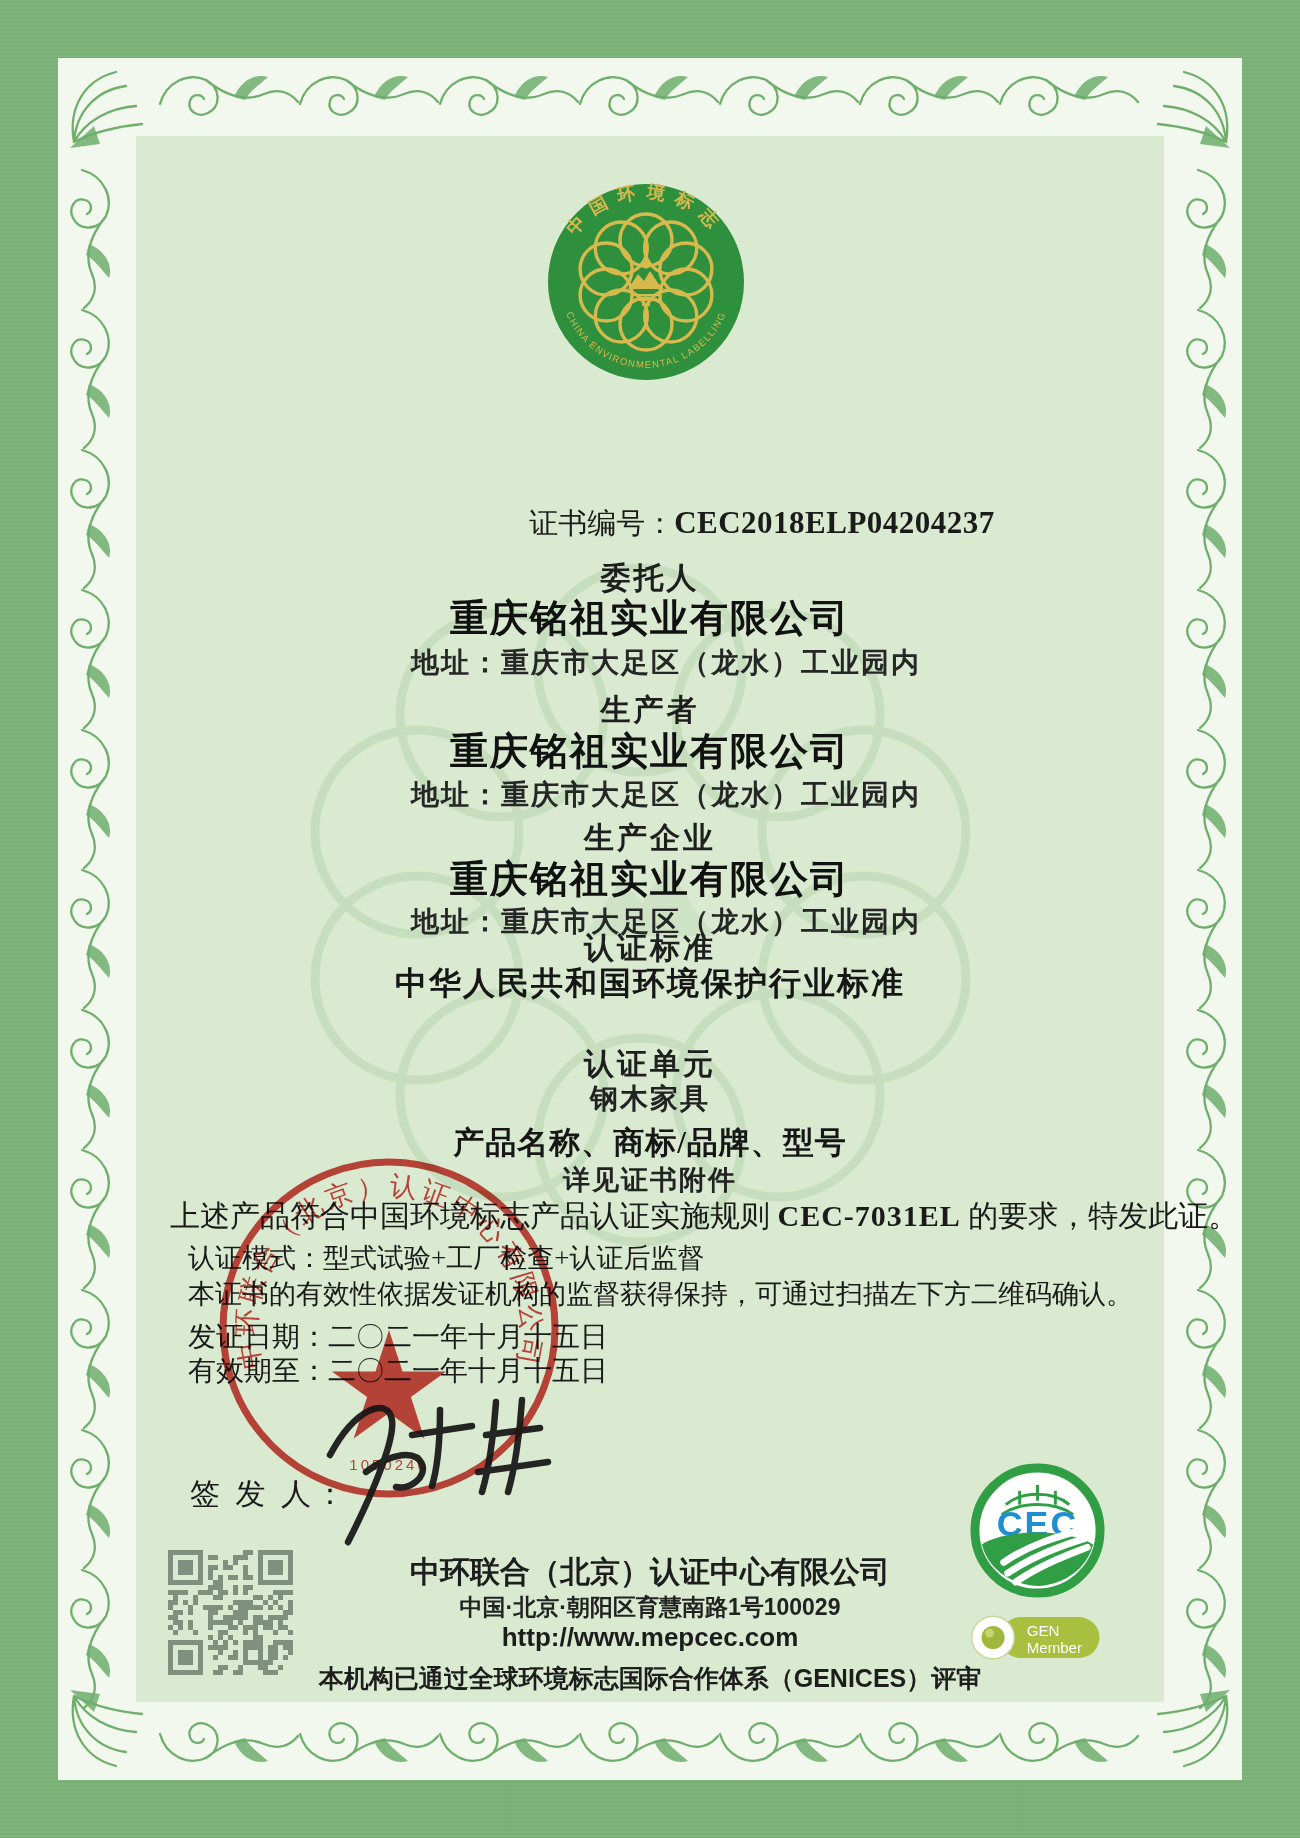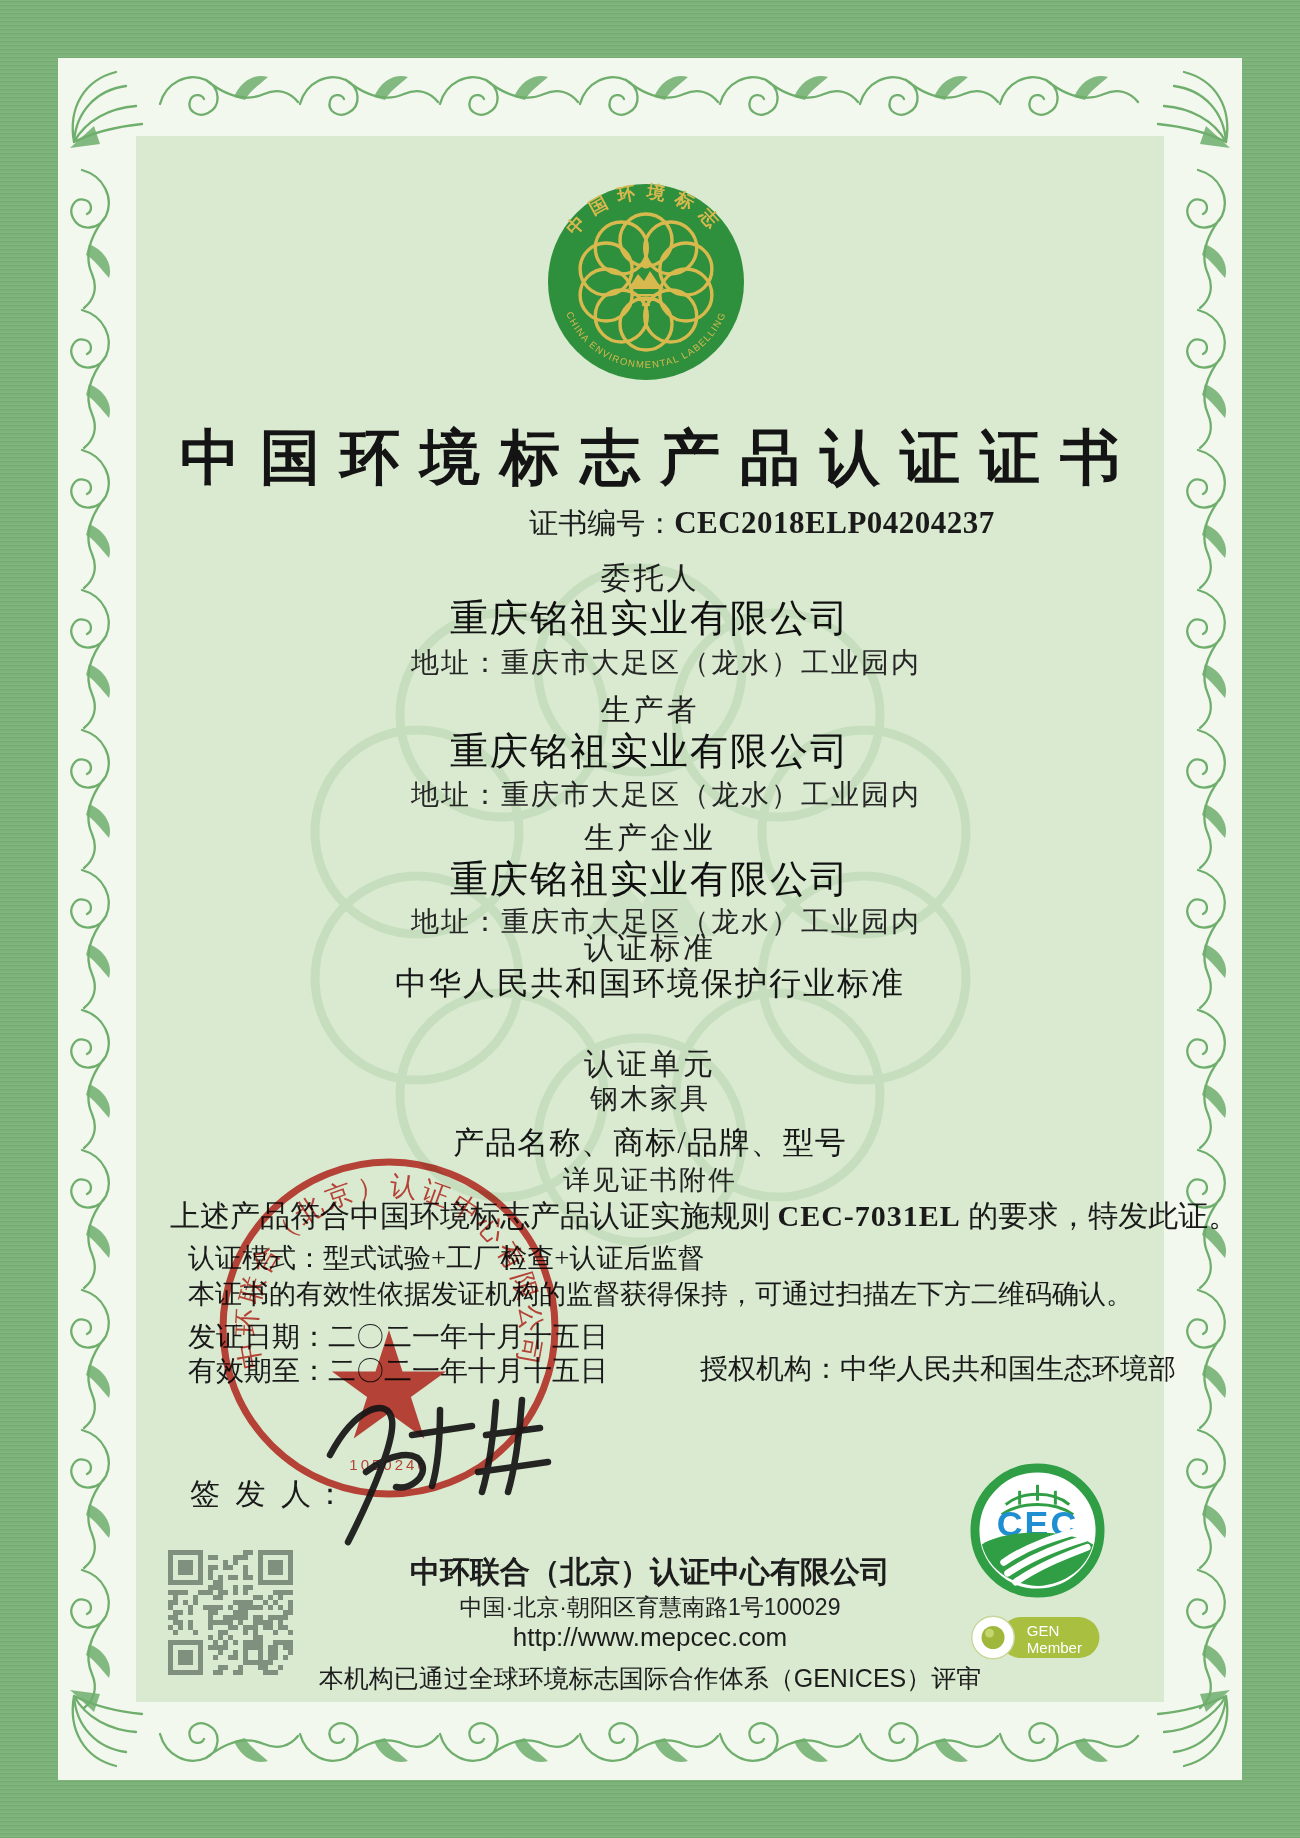--- a/index.html
+++ b/index.html
@@ -3,21 +3,21 @@
 <meta charset="utf-8">
 <style>
   html,body{margin:0;padding:0;background:#5d8f5d;}
   .page{position:relative;width:1300px;height:1838px;overflow:hidden;
         background-color:#7cb379;
         background-image:repeating-linear-gradient(180deg, rgba(255,255,255,.05) 0 1px, rgba(0,0,0,.05) 1px 2px, rgba(0,0,0,0) 2px 4px);
         font-family:"Liberation Serif","DejaVu Serif",serif;}
   .band{position:absolute;left:58px;top:58px;width:1184px;height:1722px;background:#f2f8ed;}
   .inner{position:absolute;left:136px;top:136px;width:1028px;height:1566px;background:#d9ead1;}
   .abs{position:absolute;white-space:nowrap;}
-  .c{left:650px;transform:translateX(-50%);}
+  .c{left:650px;transform:translateX(-50%);font-weight:bold;}
   .sans{font-family:"Liberation Sans","DejaVu Sans",sans-serif;}
   .title{top:418px;font-size:60px;font-weight:700;letter-spacing:20px;text-indent:20px;color:#141414;}
   .certline{top:504px;left:762px;transform:translateX(-50%);font-size:29px;color:#1b1b1b;text-align:center;}
   .certline b{font-size:31px;letter-spacing:.5px;}
   .heading{font-size:30px;letter-spacing:3px;color:#1e1e1e;}
   .company{font-size:38px;letter-spacing:2px;color:#111;}
   .addr{font-size:28px;letter-spacing:2px;color:#262626;margin-left:16px;}
   .left-line{color:#1a1a1a;}
   .orn{stroke:#6fae6c;stroke-width:2.3;fill:none;stroke-linecap:round;}
   .ornf{fill:#6fae6c;opacity:.85;}
@@ -128,21 +128,20 @@
         <line x1="96" y1="123" x2="104" y2="123"></line>
     </g>
     <text font-size="18" font-weight="bold" fill="#d8b94e" letter-spacing="10" text-anchor="middle" font-family="Liberation Serif, DejaVu Serif, serif">
       <textPath href="#arcTop" startOffset="50%">中国环境标志</textPath>
     </text>
     <text font-size="9.5" fill="#d8b94e" letter-spacing="1.3" text-anchor="middle" font-family="Liberation Sans, DejaVu Sans, sans-serif">
       <textPath href="#arcBot" startOffset="50%">CHINA ENVIRONMENTAL LABELLING</textPath>
     </text>
   </svg>
 
-  <div class="abs c title">中国环境标志产品认证证书</div>
   <div class="abs certline">
     <span>证书编号：</span><b>CEC2018ELP04204237</b>
   </div>
 
   <div class="abs c heading" style="top:558px">委托人</div>
   <div class="abs c company" style="top:593px">重庆铭祖实业有限公司</div>
   <div class="abs c addr" style="top:644px">地址：重庆市大足区（龙水）工业园内</div>
 
   <div class="abs c heading" style="top:690px">生产者</div>
   <div class="abs c company" style="top:726px">重庆铭祖实业有限公司</div>
@@ -162,21 +161,20 @@
   <div class="abs c" style="top:1162px;font-size:27px;letter-spacing:2px;color:#222">详见证书附件</div>
 
   <div class="abs left-line" style="left:170px;top:1196px;font-size:30px">
     <span>上述产品符合中国环境标志产品认证实施规则 </span><b style="letter-spacing:1px">CEC-7031EL</b><span> 的要求，特发此证。</span>
   </div>
   <div class="abs left-line" style="left:188px;top:1240px;font-size:27px">认证模式：型式试验+工厂检查+认证后监督</div>
   <div class="abs left-line" style="left:188px;top:1276px;font-size:27px">本证书的有效性依据发证机构的监督获得保持，可通过扫描左下方二维码确认。</div>
 
   <div class="abs left-line" style="left:188px;top:1318px;font-size:28px">发证日期：二〇二一年十月十五日</div>
   <div class="abs left-line" style="left:188px;top:1352px;font-size:28px">有效期至：二〇二一年十月十五日</div>
-  <div class="abs left-line" style="left:700px;top:1350px;font-size:28px">授权机构：中华人民共和国生态环境部</div>
 
   <div class="abs left-line" style="left:190px;top:1474px;font-size:30px;letter-spacing:4px">签 发 人：</div>
 
   <svg class="abs" style="left:179px;top:1118px;mix-blend-mode:multiply;opacity:.9" width="420" height="420" viewBox="0 0 420 420" xmlns="http://www.w3.org/2000/svg">
     <defs>
         <path id="sealArc" d="M85,255.5 A133,133 0 1 1 335,255.5"></path>
       </defs>
     <circle cx="210" cy="210" r="166" fill="none" stroke="#d0342c" stroke-width="7"></circle>
     <polygon points="210,212 223.5,253.4 267.1,253.5 231.9,279.1 245.3,320.5 210,295 174.7,320.5 188.1,279.1 152.9,253.5 196.5,253.4" fill="#d0342c"></polygon>
     <text font-size="27" fill="#d0342c" letter-spacing="4" text-anchor="middle" font-family="Liberation Serif, DejaVu Serif, serif">

